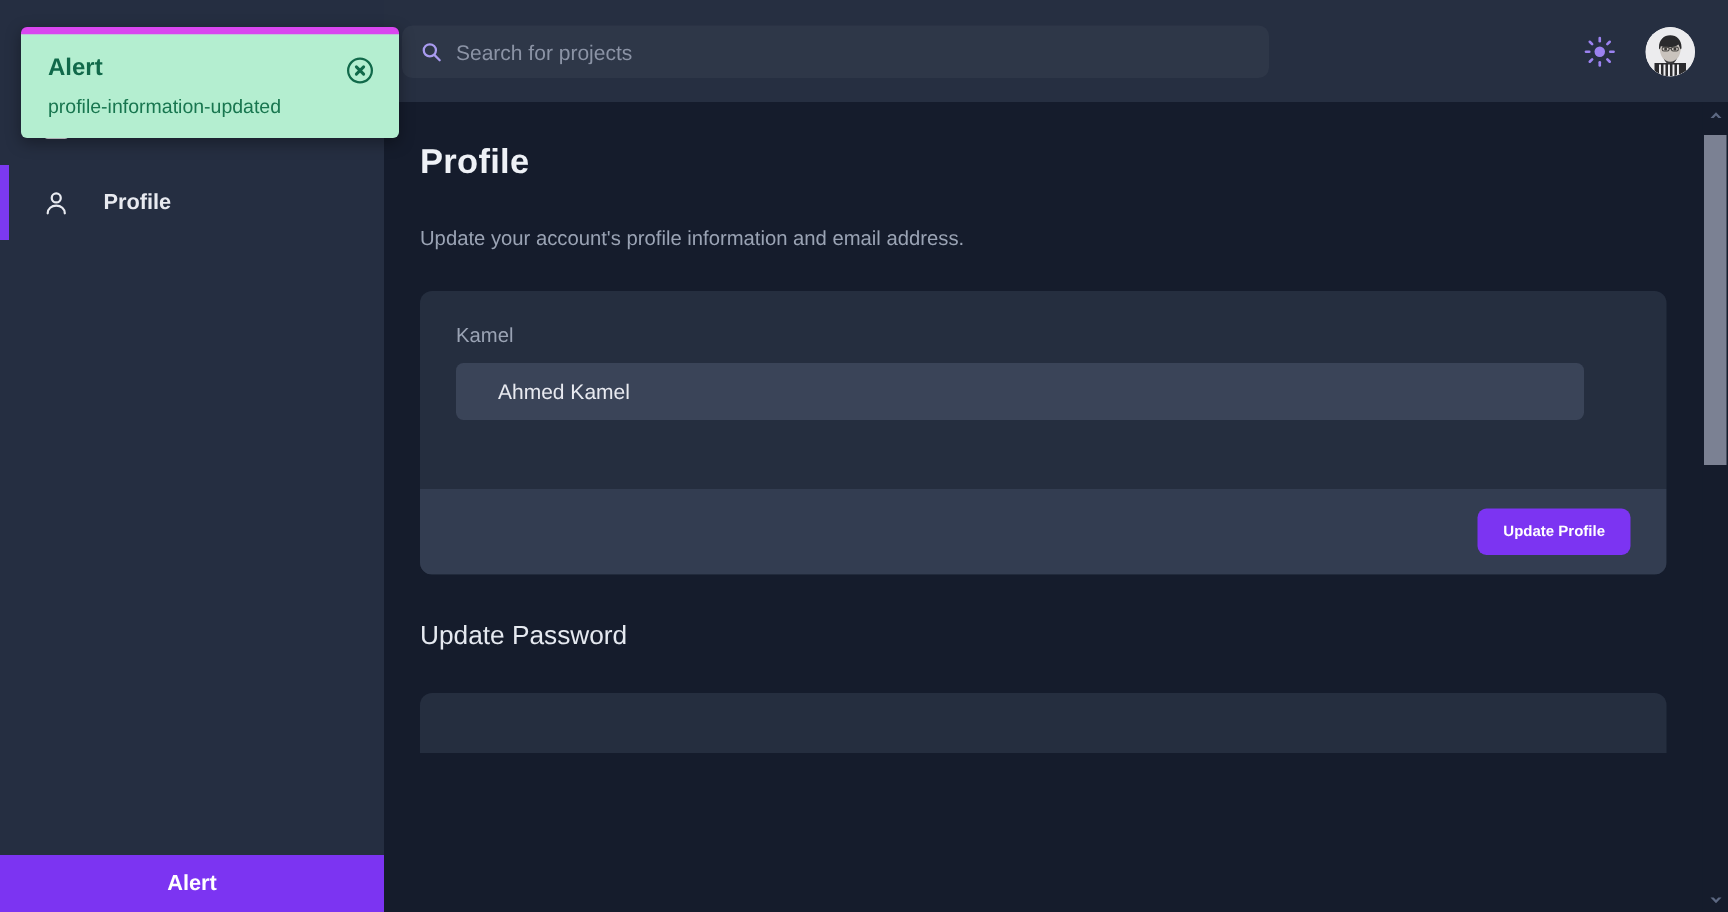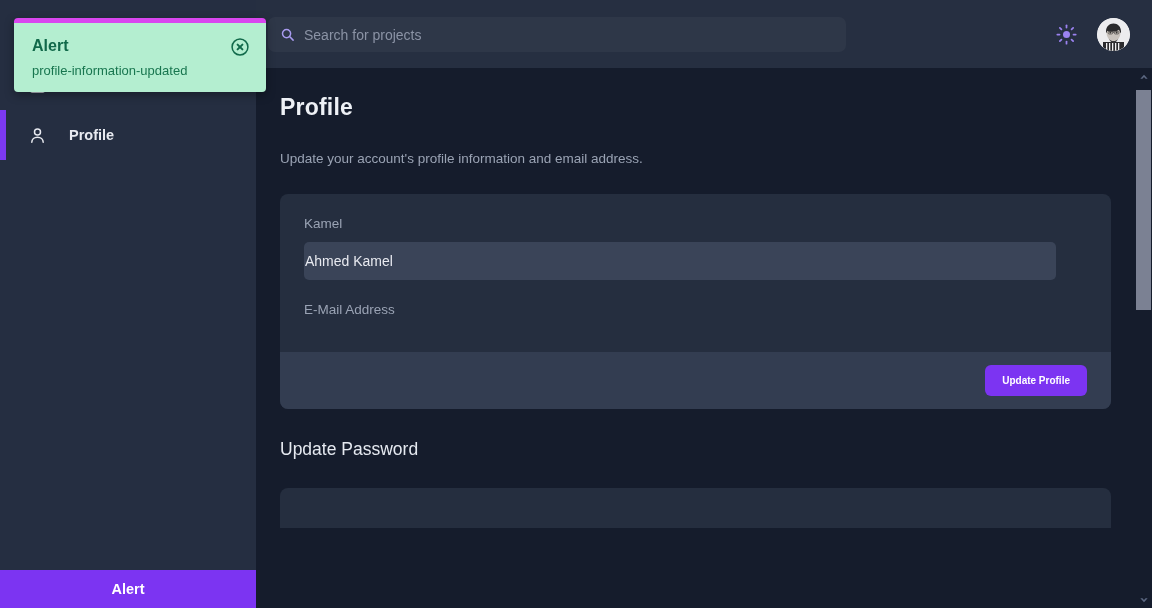--- a/index.html
+++ b/index.html
@@ -118,21 +118,21 @@
   }
   .card-body { padding: 22px 24px 24px 24px; }
   .field + .field { margin-top: 22px; }
   .field-label { color: #9aa3b4; font-size: 13.5px; display: block; margin-bottom: 11px; }
   .field-input {
     display: block; width: 752px; height: 38px;
     background: #3a4458;
     border: none; border-radius: 5px;
     color: #e8eaf0;
     font-size: 14px;
-    padding: 0 1px;
+    padding: 0 28px;
     outline: none;
     font-family: "Liberation Sans", sans-serif;
   }
   .card-footer {
     background: #333d51;
     padding: 13px 24px;
     display: flex; justify-content: flex-end; align-items: center;
     height: 57px;
   }
   .primary-btn {
@@ -287,21 +287,20 @@
         <p class="section-sub">Update your account's profile information and email address.</p>
       </div>
 
       <section class="card">
         <div class="card-body">
           <div class="field">
             <label class="field-label">Kamel</label>
             <input class="field-input" type="text" value="Ahmed Kamel" style="">
           </div>
           <div class="field">
-            <label class="field-label">E-Mail Address</label>
           </div>
         </div>
         <div class="card-footer">
           <button class="primary-btn">Update Profile</button>
         </div>
       </section>
 
       <div class="section-head">
         <h2 class="section-title">Update Password</h2>
       </div>

